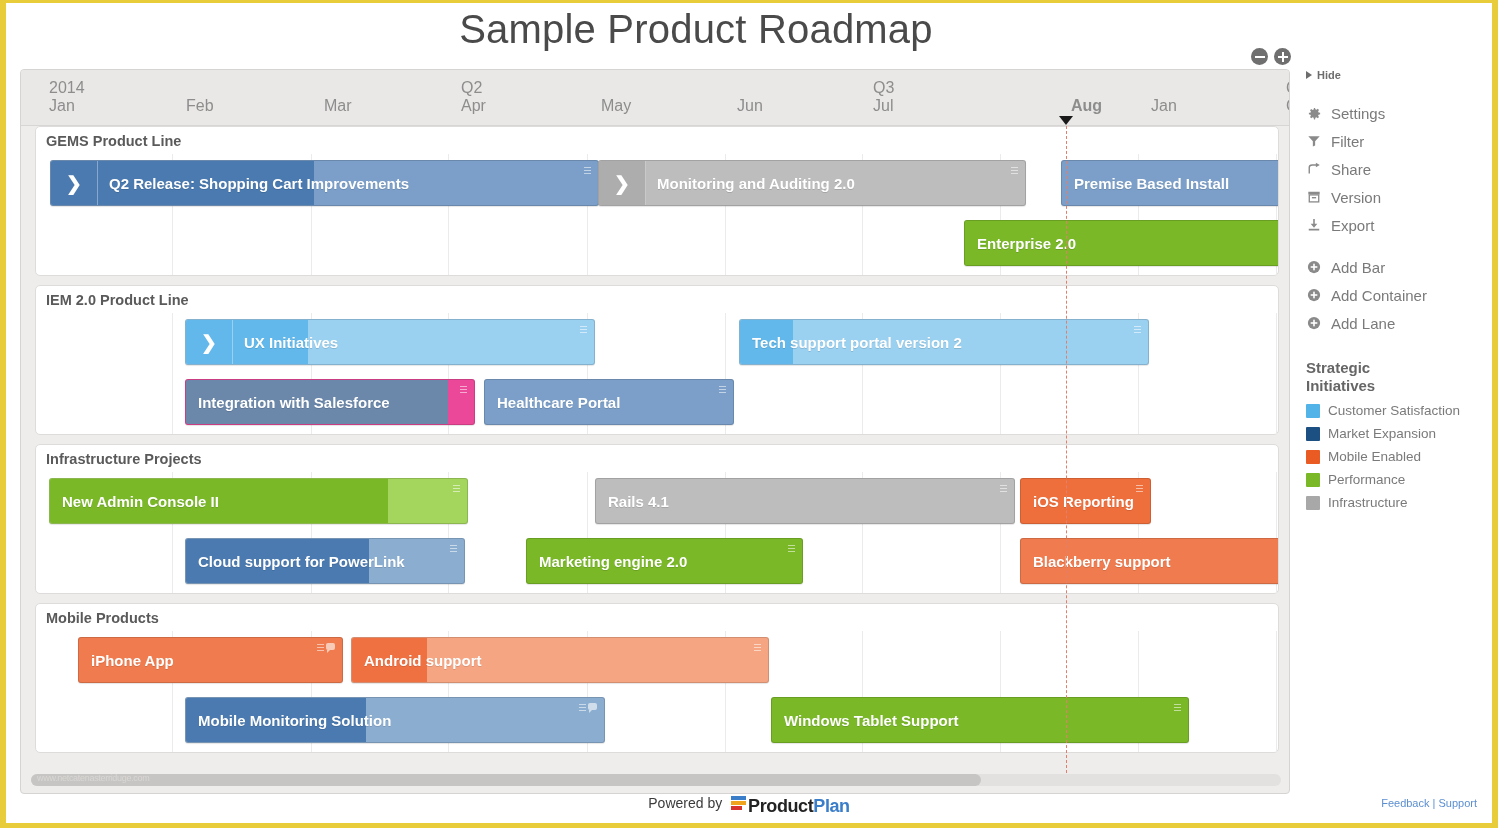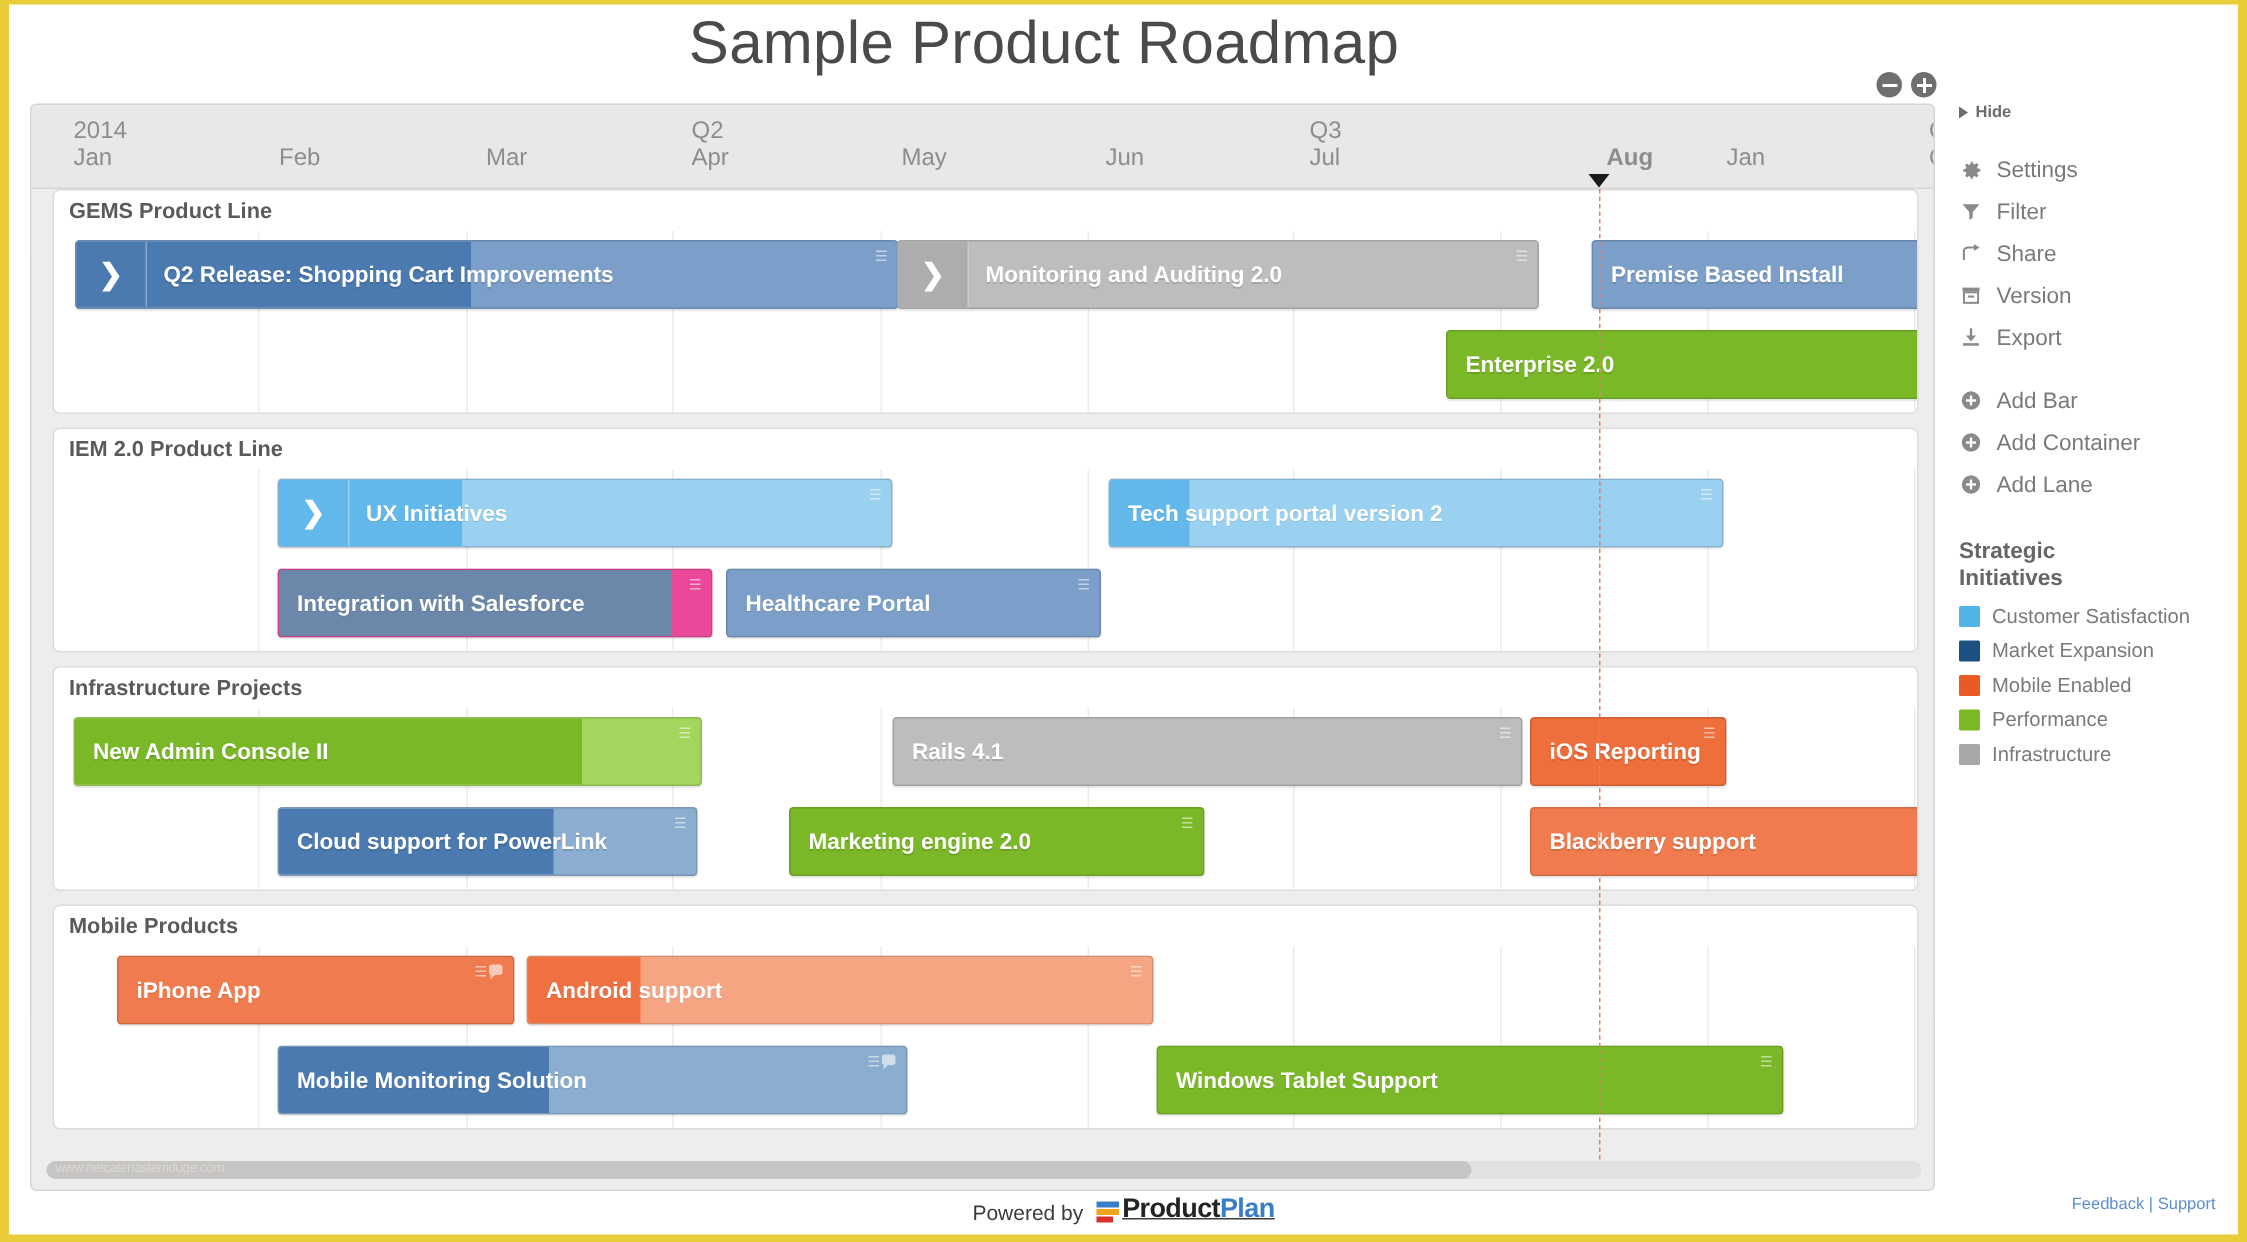--- a/index.html
+++ b/index.html
@@ -138,21 +138,21 @@
   .legend{margin-top:4px;}
   .lgi{display:flex;align-items:center;gap:8px;height:23px;font-size:13.5px;color:#7a7a7a;}
   .sw{width:14px;height:14px;flex:0 0 14px;border-radius:1px;}
 
   
   .footer{position:absolute;left:0;right:0;bottom:4px;height:26px;}
   .powered{
     position:absolute;left:0;right:0;text-align:center;top:2px;
     font-size:14px;color:#3b3b3b;white-space:nowrap;
   }
-  .pp-logo{display:inline-flex;align-items:flex-end;vertical-align:-3px;margin-left:5px;text-decoration:underline;}
+  .pp-logo{display:inline-flex;align-items:flex-start;vertical-align:-3px;margin-left:5px;}
   .pp-marks{display:inline-block;width:15px;margin-right:2px;}
   .pp-marks i{display:block;height:4px;margin-bottom:1px;}
   .pp-name{font-size:18px;font-weight:bold;letter-spacing:-.4px;}
   .flinks{position:absolute;right:15px;top:4px;font-size:11px;color:#5b8fd0;white-space:nowrap;}
   .flinks a{color:#5b8fd0;text-decoration:none;cursor:pointer;}
 </style>
 </head>
 <body>
 
 <div class="page">

